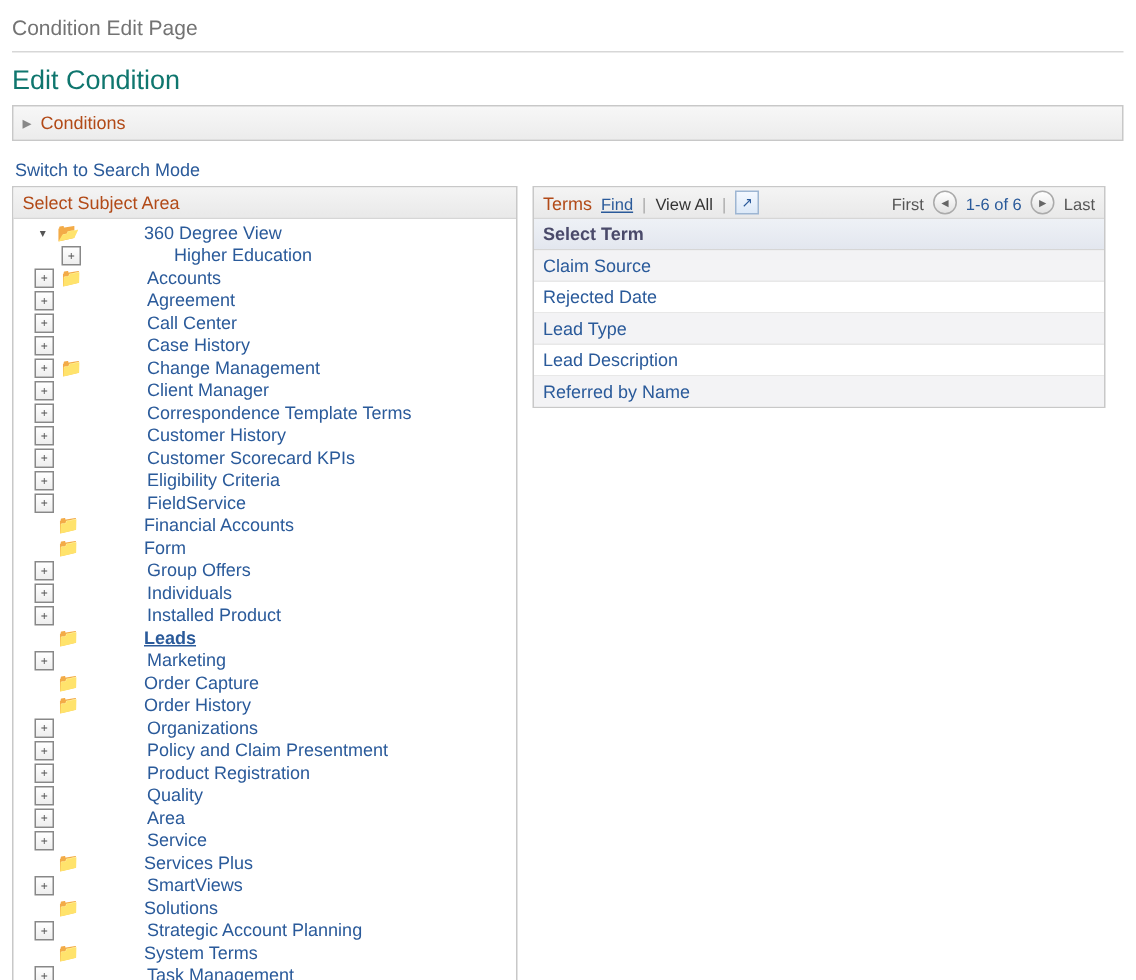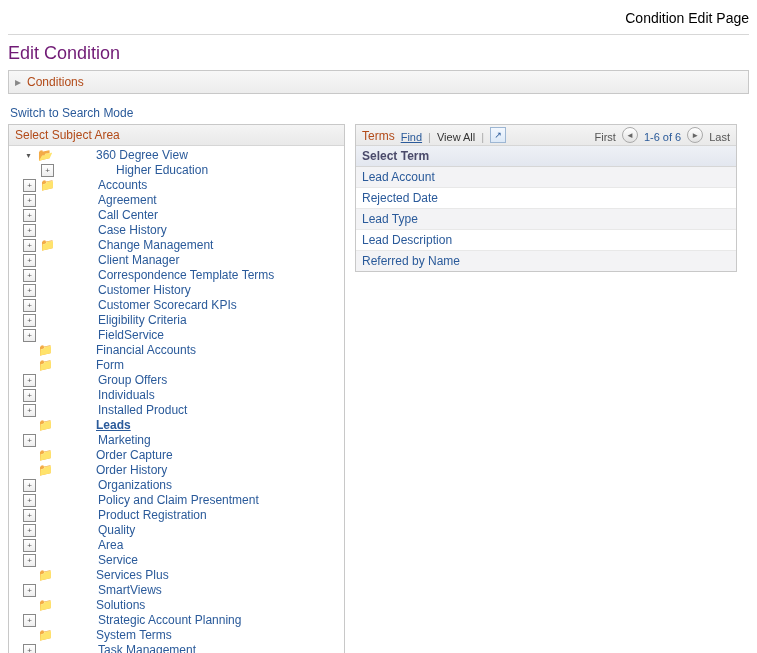--- a/index.html
+++ b/index.html
@@ -8,32 +8,31 @@
     font-family: Arial, Helvetica, sans-serif;
     font-size: 12px;
     color: #333;
     background: #fff;
     width: 757px;
   }
   .page {
     padding: 6px 8px 20px 8px;
   }
   .page-title {
-    color: #000000;
+    color: #737373;
     font-size: 14px;
     padding: 4px 0 8px 0;
-    text-align: right;
   }
   hr.sep {
     border: none;
     border-top: 1px solid #d7d7d7;
     margin: 0 0 8px 0;
   }
   .section-title {
-    color: #701a75;
+    color: #0f766e;
     font-size: 18px;
     font-weight: normal;
     margin: 4px 0 6px 0;
   }
   .cond-bar {
     border: 1px solid #c8c8c8;
     background: linear-gradient(#f7f7f7,#ececec);
     padding: 4px 6px;
     display: flex;
     align-items: center;
@@ -370,21 +369,21 @@
         <span class="popbtn">↗</span>
         <span style="flex:1"></span>
         <span>First</span>
         <span class="navbtn">◄</span>
         <span class="count">1-6 of 6</span>
         <span class="navbtn">►</span>
         <span>Last</span>
       </div>
       <div class="grid-subhead">Select Term</div>
       <div id="terms-body">
-          <div class="term-row">Lead Account</div>
+          <div class="term-row">Claim Source</div>
           <div class="term-row">Rejected Date</div>
           <div class="term-row">Lead Type</div>
           <div class="term-row">Lead Description</div>
           <div class="term-row">Referred by Name</div>
         </div>
     </div>
   </div>
 </div>
 
 </body></html>

